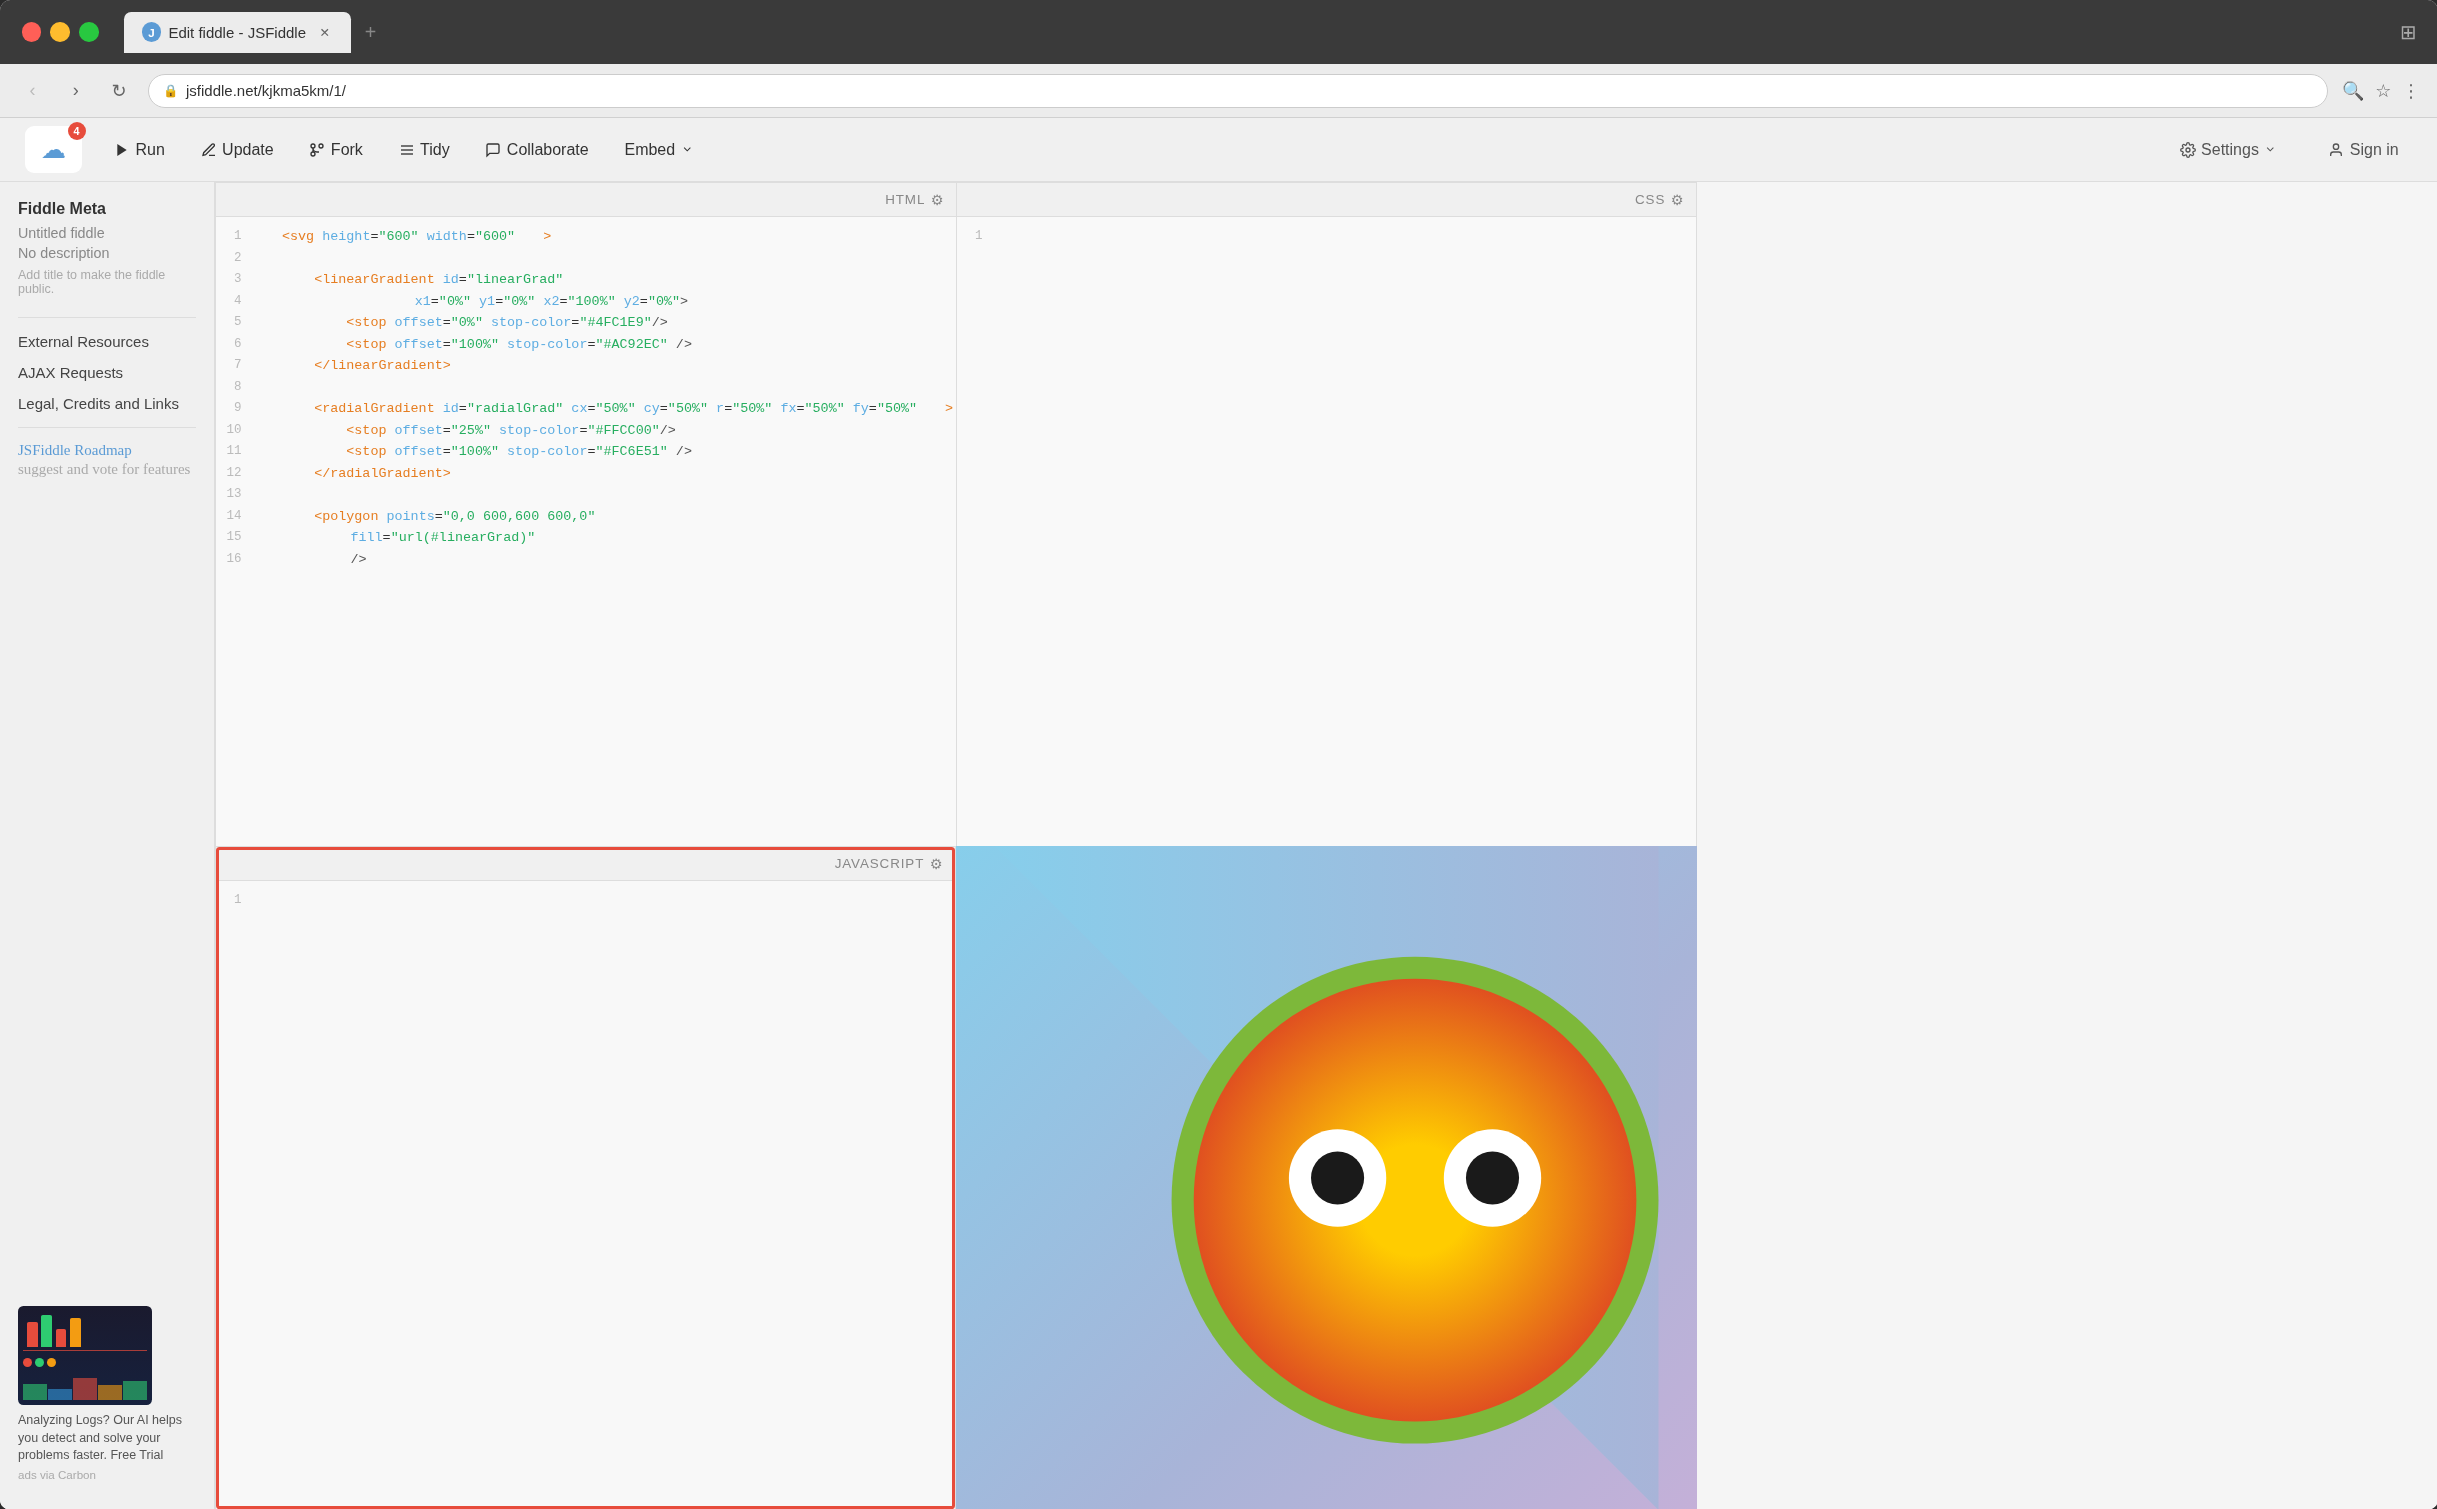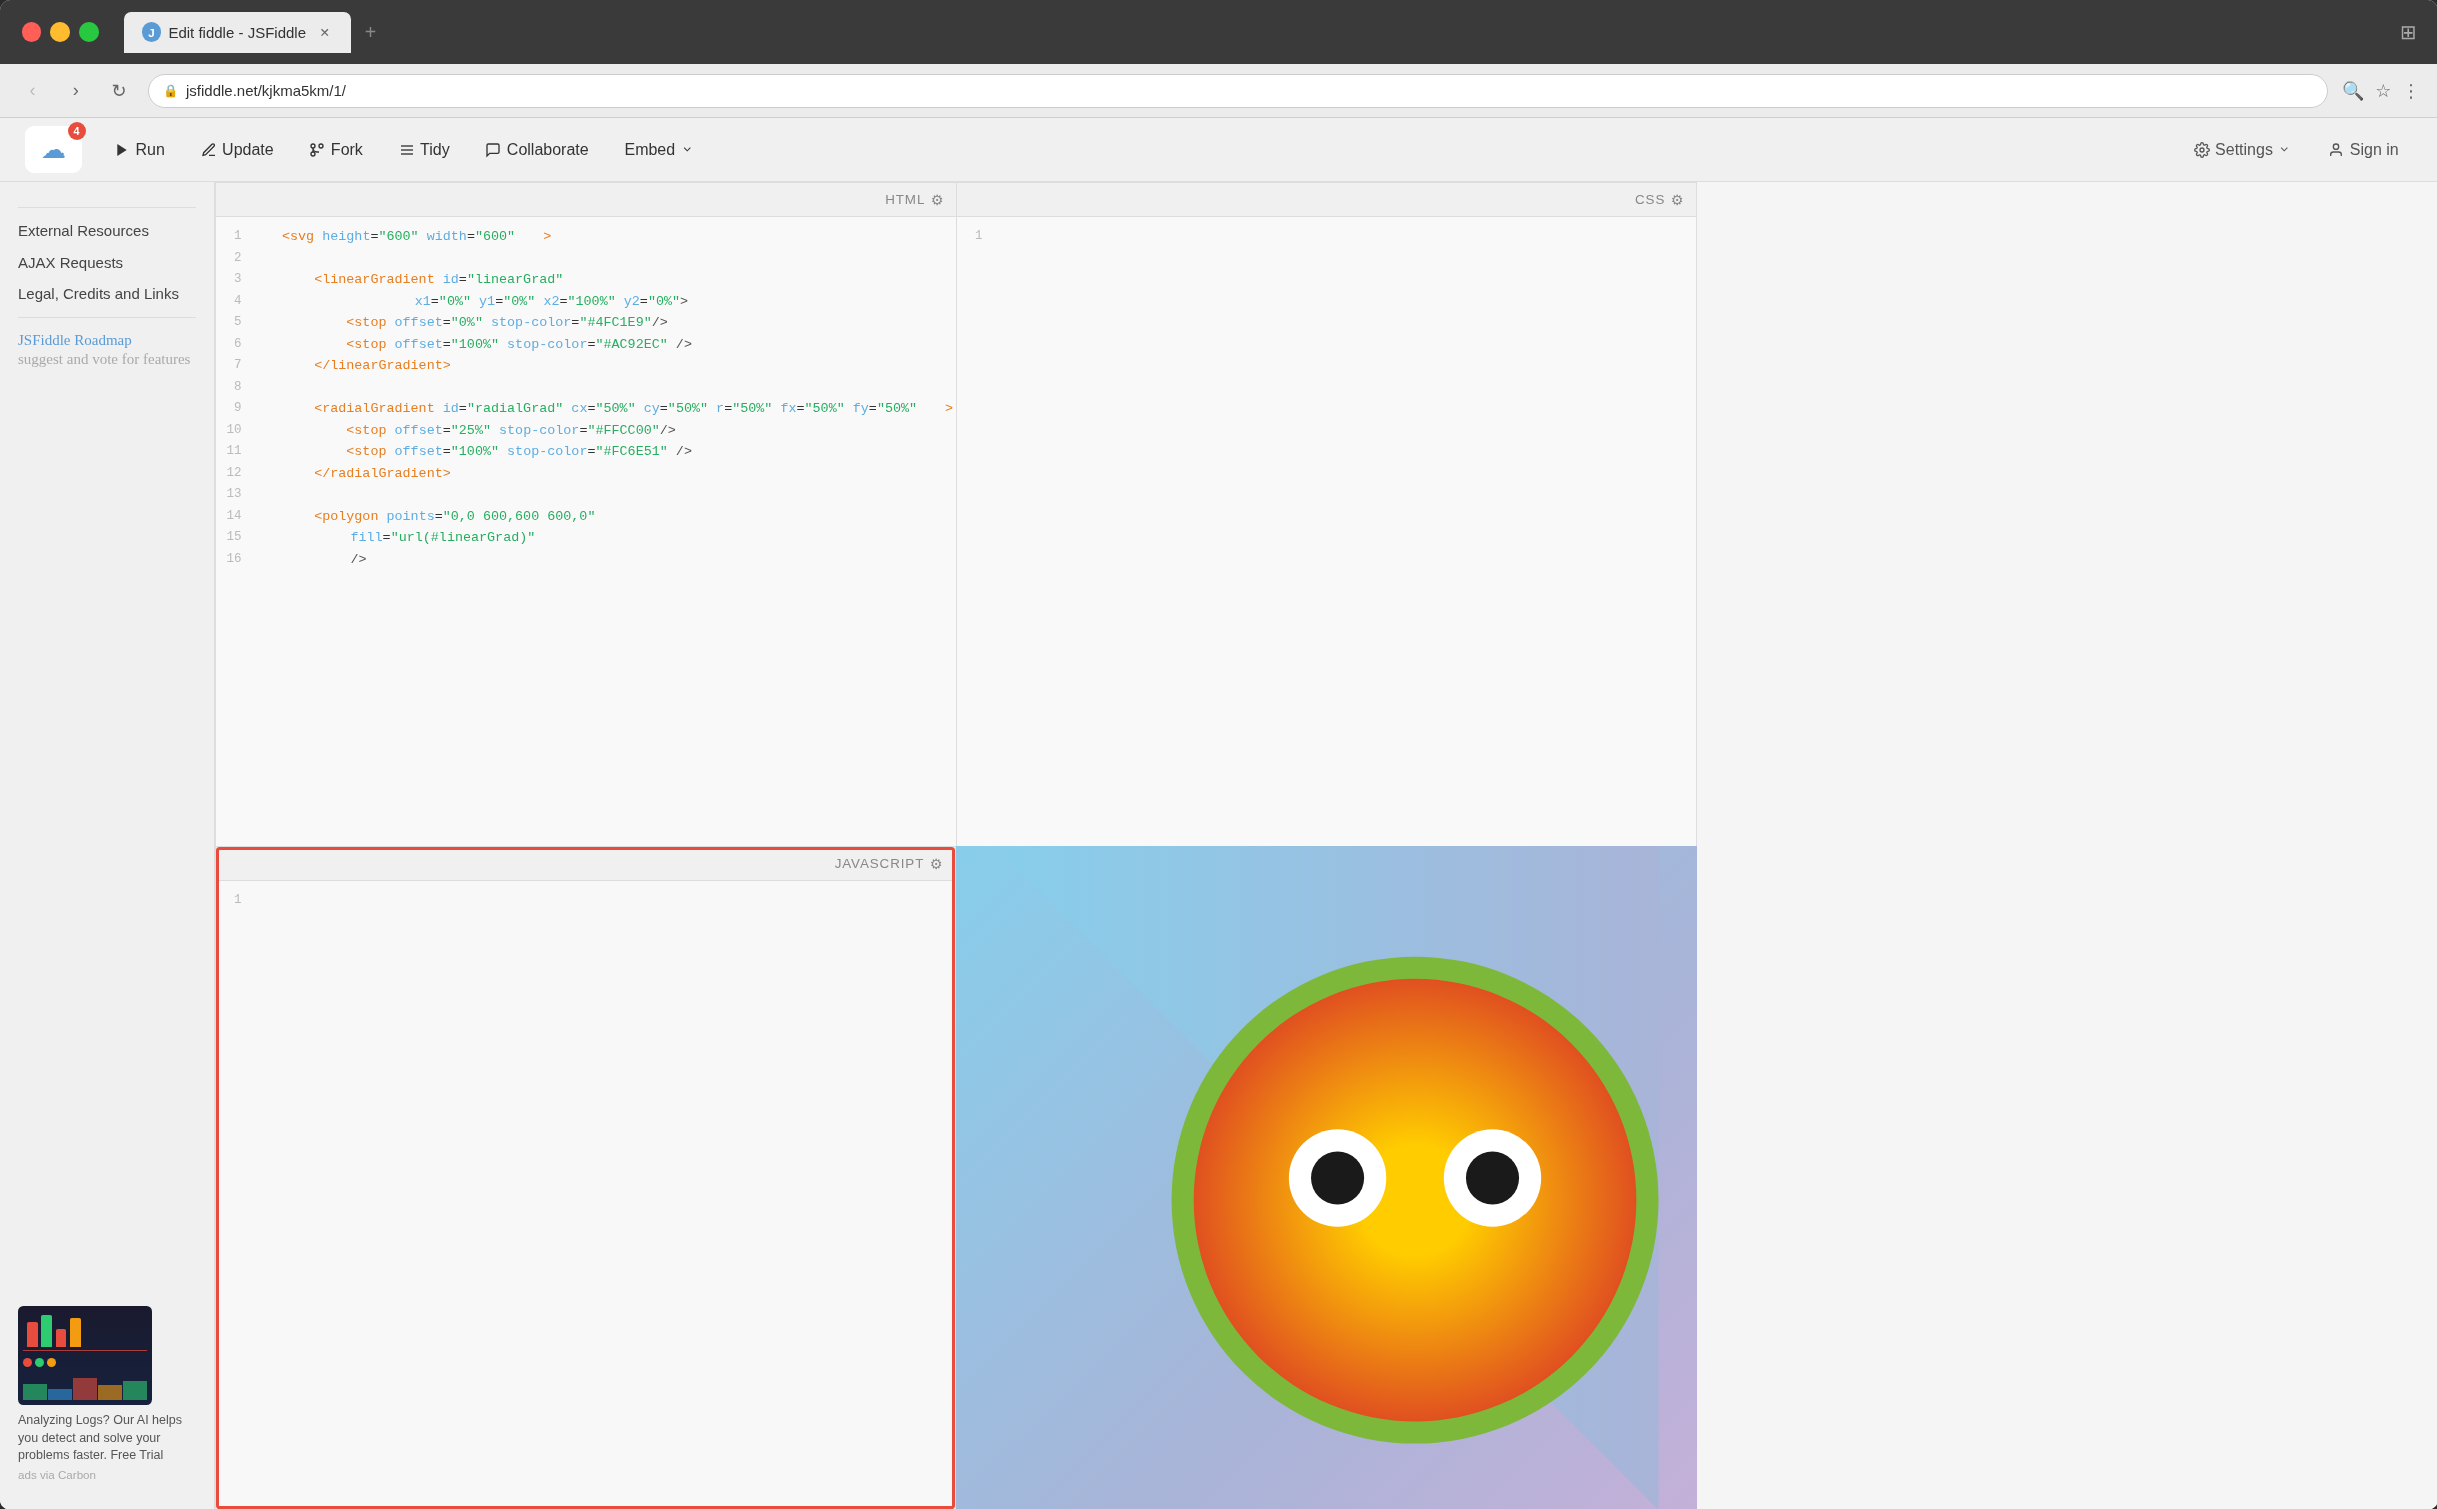--- a/index.html
+++ b/index.html
@@ -36,21 +36,21 @@
     
     .app-area { display: flex; flex-direction: column; flex: 1; overflow: hidden; background: #f5f5f5; }
 
     
     .toolbar { background: #f0f0f0; border-bottom: 0.9px solid #ddd; height: 64px; display: flex; align-items: center; padding: 0 25px; gap: 7.2px; flex-shrink: 0; }
     .logo { width: 57px; height: 47px; background: #fff; border-radius: 9px; display: flex; align-items: center; justify-content: center; position: relative; margin-right: 10.7px; }
     .logo-cloud { color: #5b9bd5; font-size: 25px; }
     .logo-badge { position: absolute; top: -3.6px; right: -3.6px; background: #e74c3c; color: white; border-radius: 50%; width: 18px; height: 18px; font-size: 10.7px; display: flex; align-items: center; justify-content: center; font-weight: bold; }
     .toolbar-btn { display: flex; align-items: center; gap: 5.4px; padding: 7.2px 14.3px; border-radius: 5.4px; font-size: 16px; color: #333; cursor: pointer; border: none; background: transparent; }
     .toolbar-btn svg { width: 16px; height: 16px; }
-    .toolbar-right { margin-left: auto; display: flex; gap: 9px; align-items: flex-start; }
+    .toolbar-right { margin-left: auto; display: flex; gap: 23px; align-items: flex-start; }
     .settings-btn { display: flex; align-items: center; gap: 5.4px; padding: 7.2px 14.3px; border-radius: 5.4px; font-size: 16px; color: #555; cursor: pointer; }
     .signin-btn { display: flex; align-items: center; gap: 5.4px; padding: 7.2px 14.3px; border-radius: 5.4px; font-size: 16px; color: #555; cursor: pointer; }
 
     
     .content-area { display: flex; flex: 1; overflow: hidden; }
 
     
     .sidebar { width: 215px; background: #f0f0f0; border-right: 0.9px solid #ddd; display: flex; flex-direction: column; padding: 18px 0; flex-shrink: 0; }
     .sidebar-section { padding: 0 18px 14.3px; }
     .sidebar-title { font-size: 16px; font-weight: 600; color: #333; margin-bottom: 7.2px; }
@@ -195,20 +195,26 @@
               <circle cx="12" cy="7" r="4"></circle>
             </svg>
           <span>Sign in</span>
         </div>
       </div>
     </div>
 
     <div class="content-area">
 
       <div class="sidebar">
+        <div class="sidebar-section">
+          <div class="sidebar-title">Fiddle Meta</div>
+          <div class="sidebar-subtitle">Untitled fiddle</div>
+          <div class="sidebar-subtitle">No description</div>
+          <div class="sidebar-hint">Add title to make the fiddle public.</div>
+        </div>
         <div class="sidebar-divider"></div>
         <a class="sidebar-nav-item">External Resources</a>
         <a class="sidebar-nav-item">AJAX Requests</a>
         <a class="sidebar-nav-item">Legal, Credits and Links</a>
         <div class="sidebar-divider"></div>
         <div class="sidebar-roadmap">
           <div class="sidebar-roadmap-title">JSFiddle Roadmap</div>
           <div class="sidebar-roadmap-desc">suggest and vote for features</div>
         </div>
         <div style="flex:1"></div>

